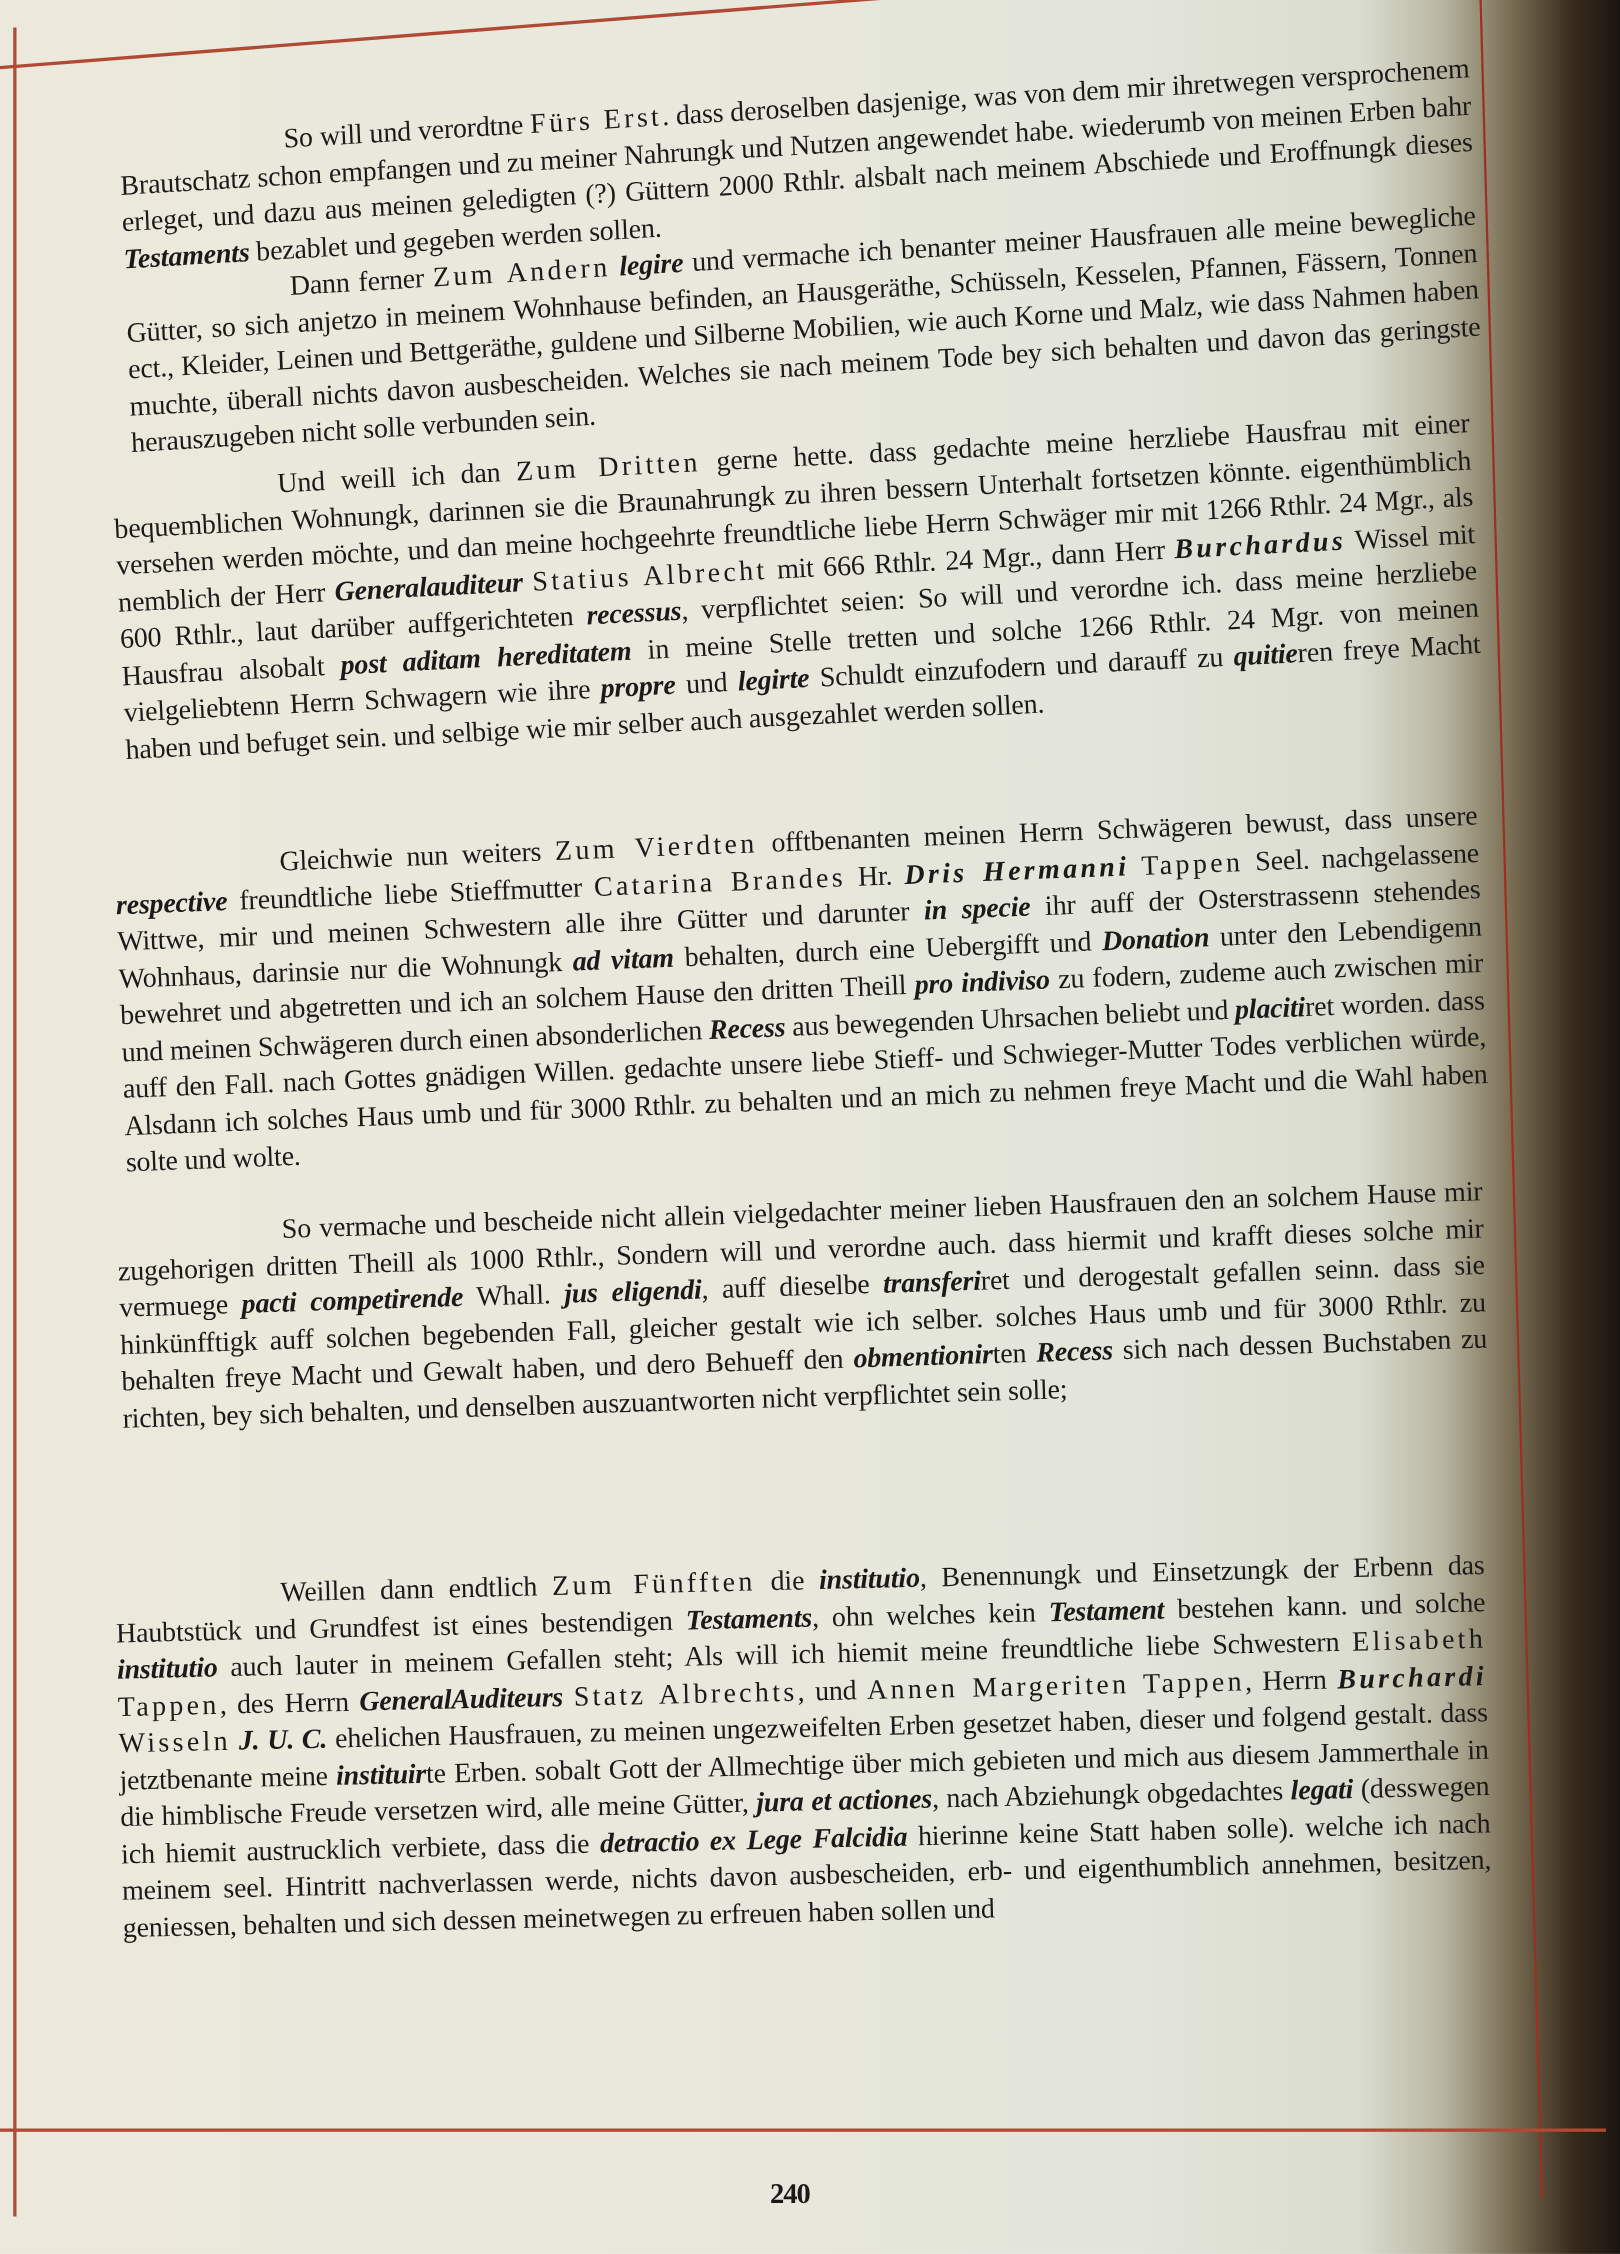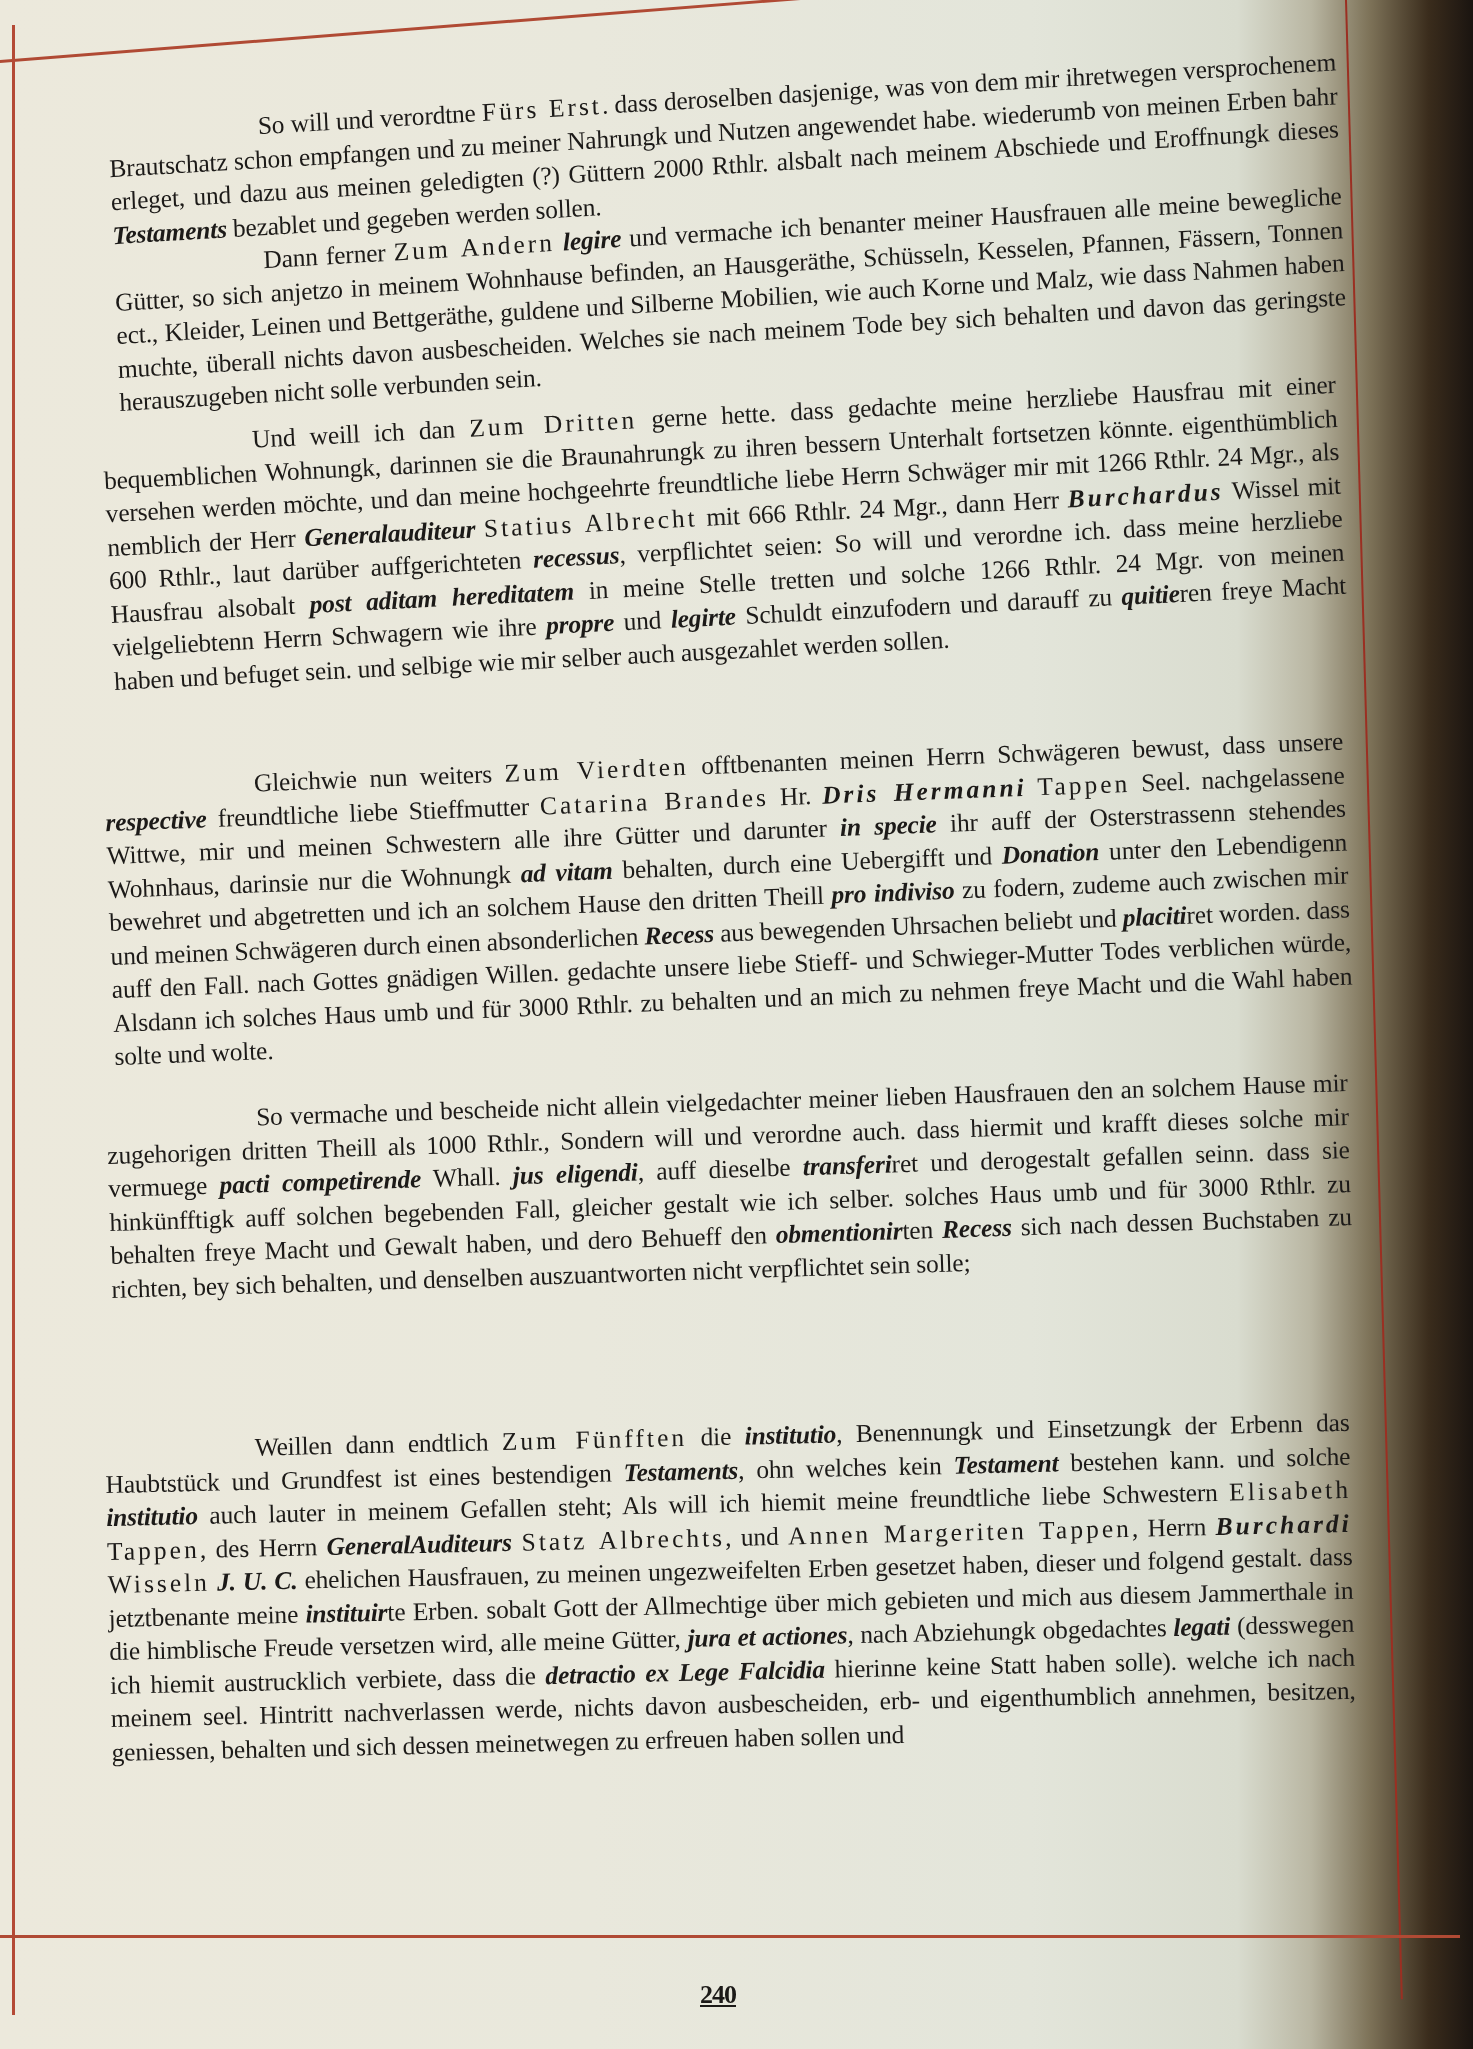--- a/index.html
+++ b/index.html
@@ -105,21 +105,20 @@
   .sp { letter-spacing: 3px; }
   .it { font-style: italic; font-weight: bold; }
   .spit { font-style: italic; font-weight: bold; letter-spacing: 3px; }
   .page-number {
     position: absolute;
     left: 700px;
     top: 1980px;
     font-size: 26px;
     font-weight: bold;
     letter-spacing: -1px;
-    text-decoration: underline;
   }
 </style>
 </head>
 <body>
 
 <div class="page">
   <div class="border-top"></div>
   <div class="border-left"></div>
   <div class="border-right"></div>
   <div class="border-bottom"></div>

